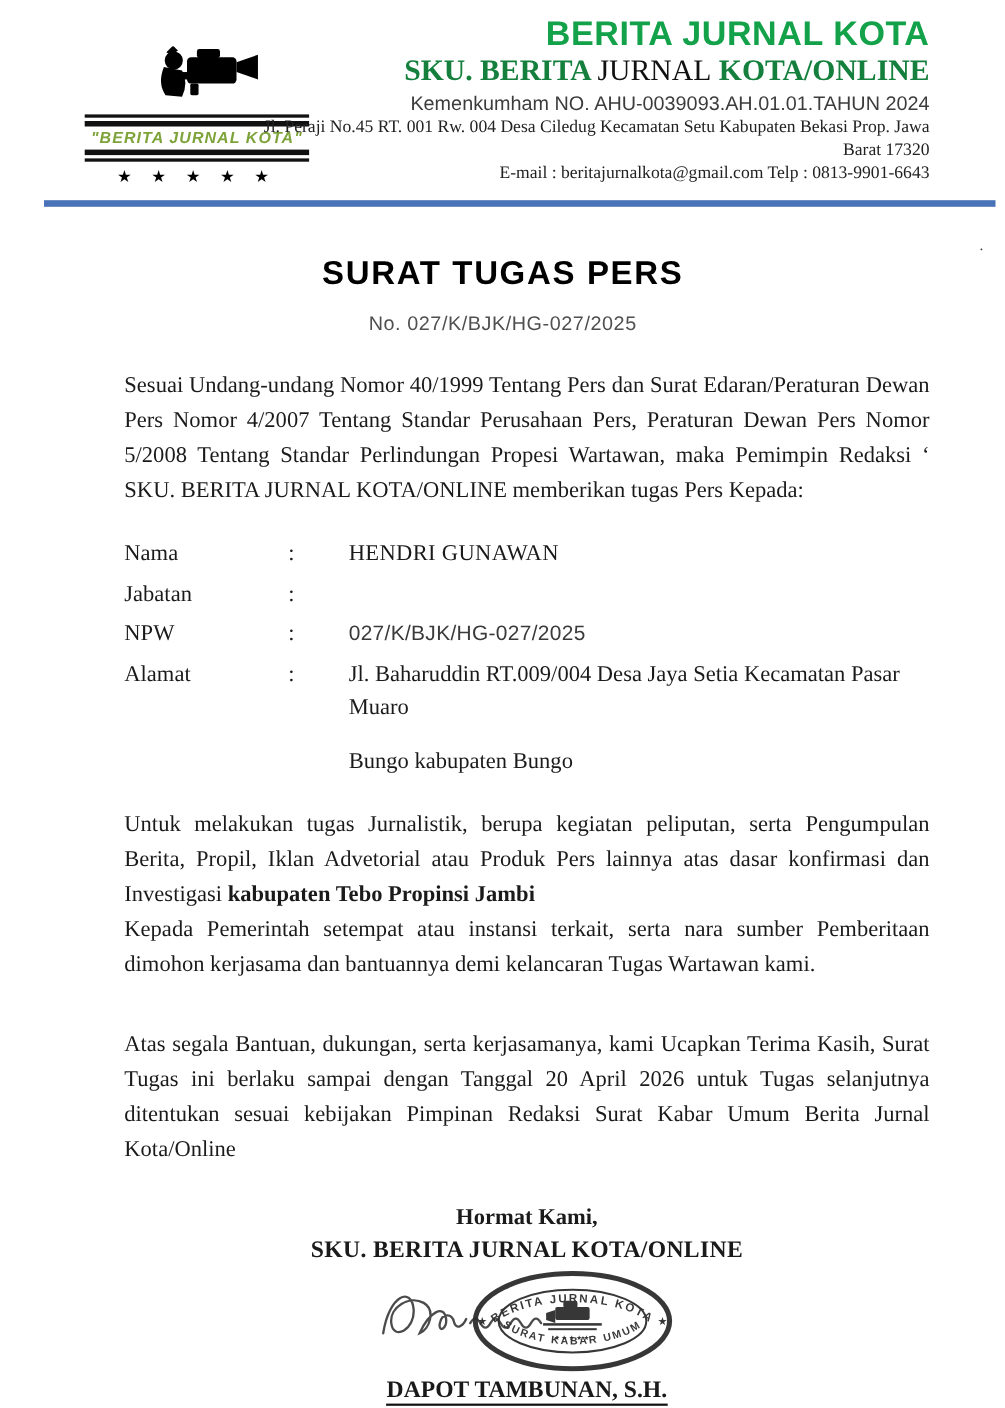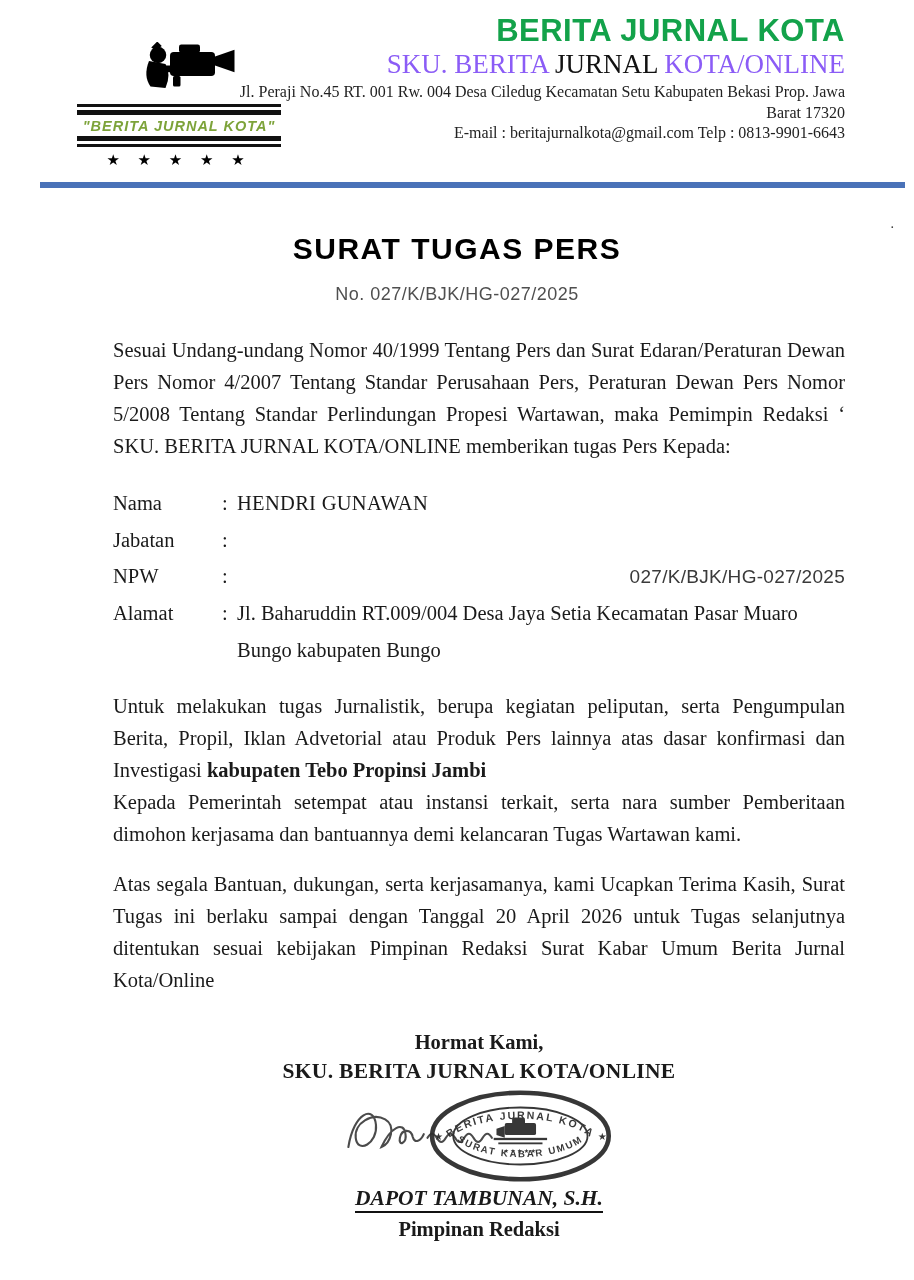--- a/index.html
+++ b/index.html
@@ -30,21 +30,21 @@
   }
   .logo-stars { color: #000; font-size: 15px; letter-spacing: 7px; padding-top: 4px; white-space: nowrap; }
 
   .lh-text { position: absolute; right: 69px; top: 14px; text-align: right; width: 640px; }
   .org-name {
     font-family: "Liberation Sans", sans-serif;
     font-weight: bold; font-size: 31px; letter-spacing: 0.5px;
     color: #13a24a; line-height: 1.1;
   }
   .org-sub { font-family: "Liberation Serif", serif; font-size: 27px; line-height: 1.25; }
-  .org-sub .grn { color: #8b5cf6; }
+  .org-sub .grn { color: #15803d; font-weight: bold; }
   .org-sub .blk { color: #111; }
   .lh-sans { font-family: "Liberation Sans", sans-serif; font-size: 18px; color: #3c3c3c; line-height: 1.35; }
   .lh-serif { font-family: "Liberation Serif", serif; font-size: 16px; color: #222; line-height: 1.3; }
 
   .divider { height: 6px; background: #4a72b8; margin: 10px 9px 0 40px; }
   .stray-mark { position: absolute; right: 20px; top: 216px; font-size: 14px; color: #333; }
 
   
   .title-block { text-align: center; margin-top: 44px; }
   .title-main {
@@ -54,39 +54,39 @@
   .title-number {
     font-family: "Liberation Sans", sans-serif;
     font-size: 18px; color: #4f4f4f; letter-spacing: 0.5px; margin-top: 18px;
   }
 
   
   .letter-body { margin: 0 69px 0 113px; }
   .para { font-size: 20.5px; line-height: 1.56; text-align: justify; }
   .p1 { margin-top: 30px; }
   .fields { margin-top: 26px; }
-  .frow { display: flex; font-size: 20.5px; line-height: 1.45; margin-bottom: 7px; }
+  .frow { display: flex; font-size: 20.5px; line-height: 1.45; margin-bottom: 7px; gap: 40px; }
   .flabel { width: 109px; flex: 0 0 109px; }
   .fcolon { width: 15px; flex: 0 0 15px; }
   .fvalue { flex: 1; }
   .val-caps { letter-spacing: 0.3px; }
   .val-bold-sm { font-weight: bold; font-size: 17.5px; letter-spacing: 0.4px; padding-top: 2px; }
-  .val-sans { font-family: "Liberation Sans", sans-serif; font-size: 19px; color: #3a3a3a; letter-spacing: 0.3px; padding-top: 1px; text-align: right; }
-  .alamat-l2 { margin-top: 7px; }
+  .val-sans { font-family: "Liberation Sans", sans-serif; font-size: 19px; color: #3a3a3a; letter-spacing: 0.3px; padding-top: 1px; }
+  .alamat-l2 { margin-top: 20px; }
   .p2 { margin-top: 26px; }
-  .p3 { margin-top: 18px; }
+  .p3 { margin-top: 40px; }
   .bold { font-weight: bold; }
 
   
   .sig-block { text-align: center; margin-top: 32px; }
   .sig-line { font-weight: bold; font-size: 20.5px; line-height: 1.35; }
   .sig-org { font-weight: bold; font-size: 21.5px; letter-spacing: 0.3px; line-height: 1.35; }
   .stamp-wrap { margin: 4px auto 0 auto; width: 320px; height: 92px; }
   .sig-name { font-weight: bold; font-size: 21.5px; margin-top: 4px; }
-  .sig-name span { border-bottom: 2.5px solid #111; padding-bottom: 1px; font-style: italic; }
+  .sig-name span { border-bottom: 2.5px solid #111; padding-bottom: 1px; }
   .sig-role { font-weight: bold; font-size: 20.5px; margin-top: 7px; }
 </style>
 </head>
 <body>
 
 <div class="page">
 
   <div class="letterhead">
 
     <div class="logo">
@@ -110,20 +110,21 @@
       <div class="band-line flip">
           <div class="thick"></div>
           <div class="thin"></div>
         </div>
       <div class="logo-stars">★ ★ ★ ★ ★</div>
     </div>
 
     <div class="lh-text">
       <div class="org-name">BERITA JURNAL KOTA</div>
       <div class="org-sub"><span class="grn">SKU. BERITA </span><span class="blk">JURNAL</span><span class="grn"> KOTA/ONLINE</span></div>
+      <div class="lh-sans">Kemenkumham NO. AHU-0039093.AH.01.01.TAHUN 2024</div>
       <div class="lh-serif">Jl. Peraji No.45 RT. 001 Rw. 004 Desa Ciledug Kecamatan Setu Kabupaten Bekasi Prop. Jawa Barat 17320</div>
       <div class="lh-serif">E-mail : beritajurnalkota@gmail.com Telp : 0813-9901-6643</div>
     </div>
   </div>
 
   <div class="divider"></div>
   <div class="stray-mark">.</div>
 
   <div class="title-block">
     <div class="title-main">SURAT TUGAS PERS</div>

